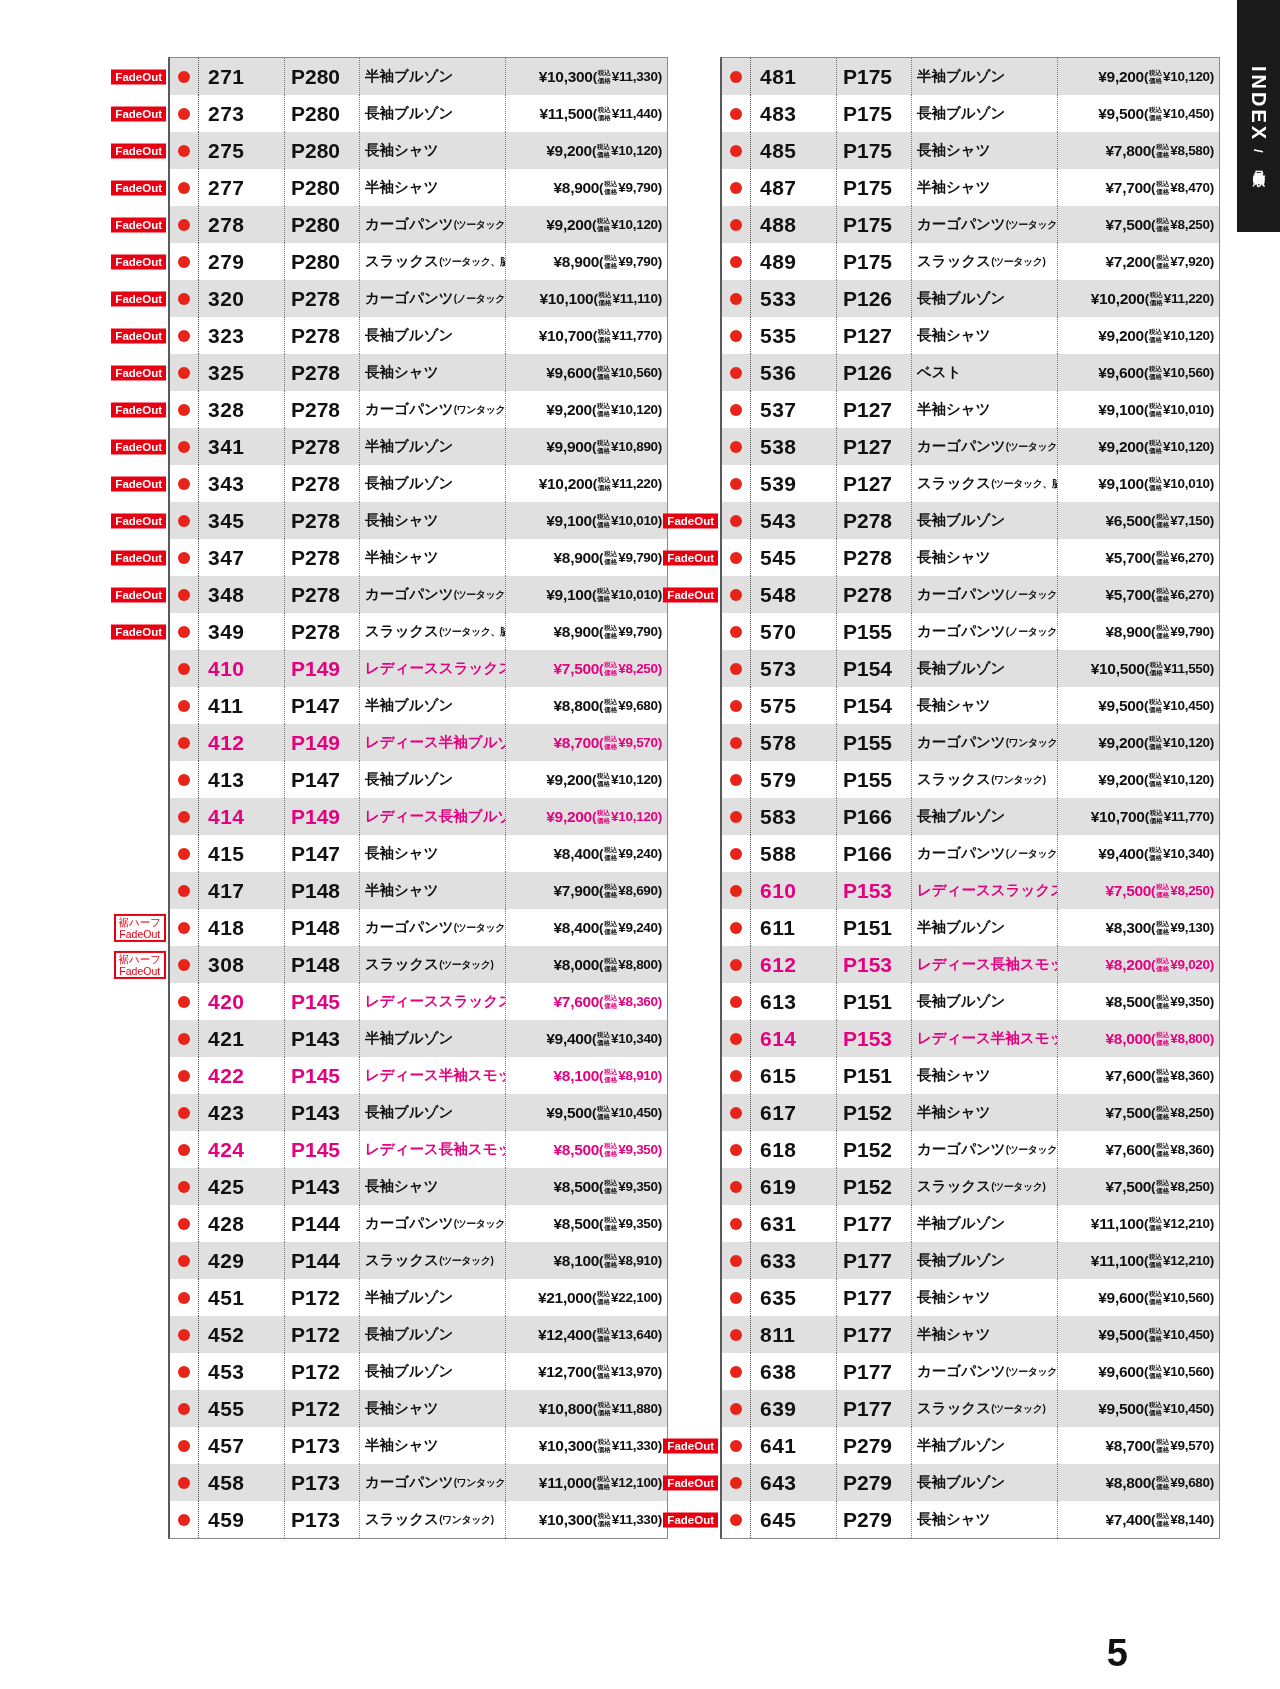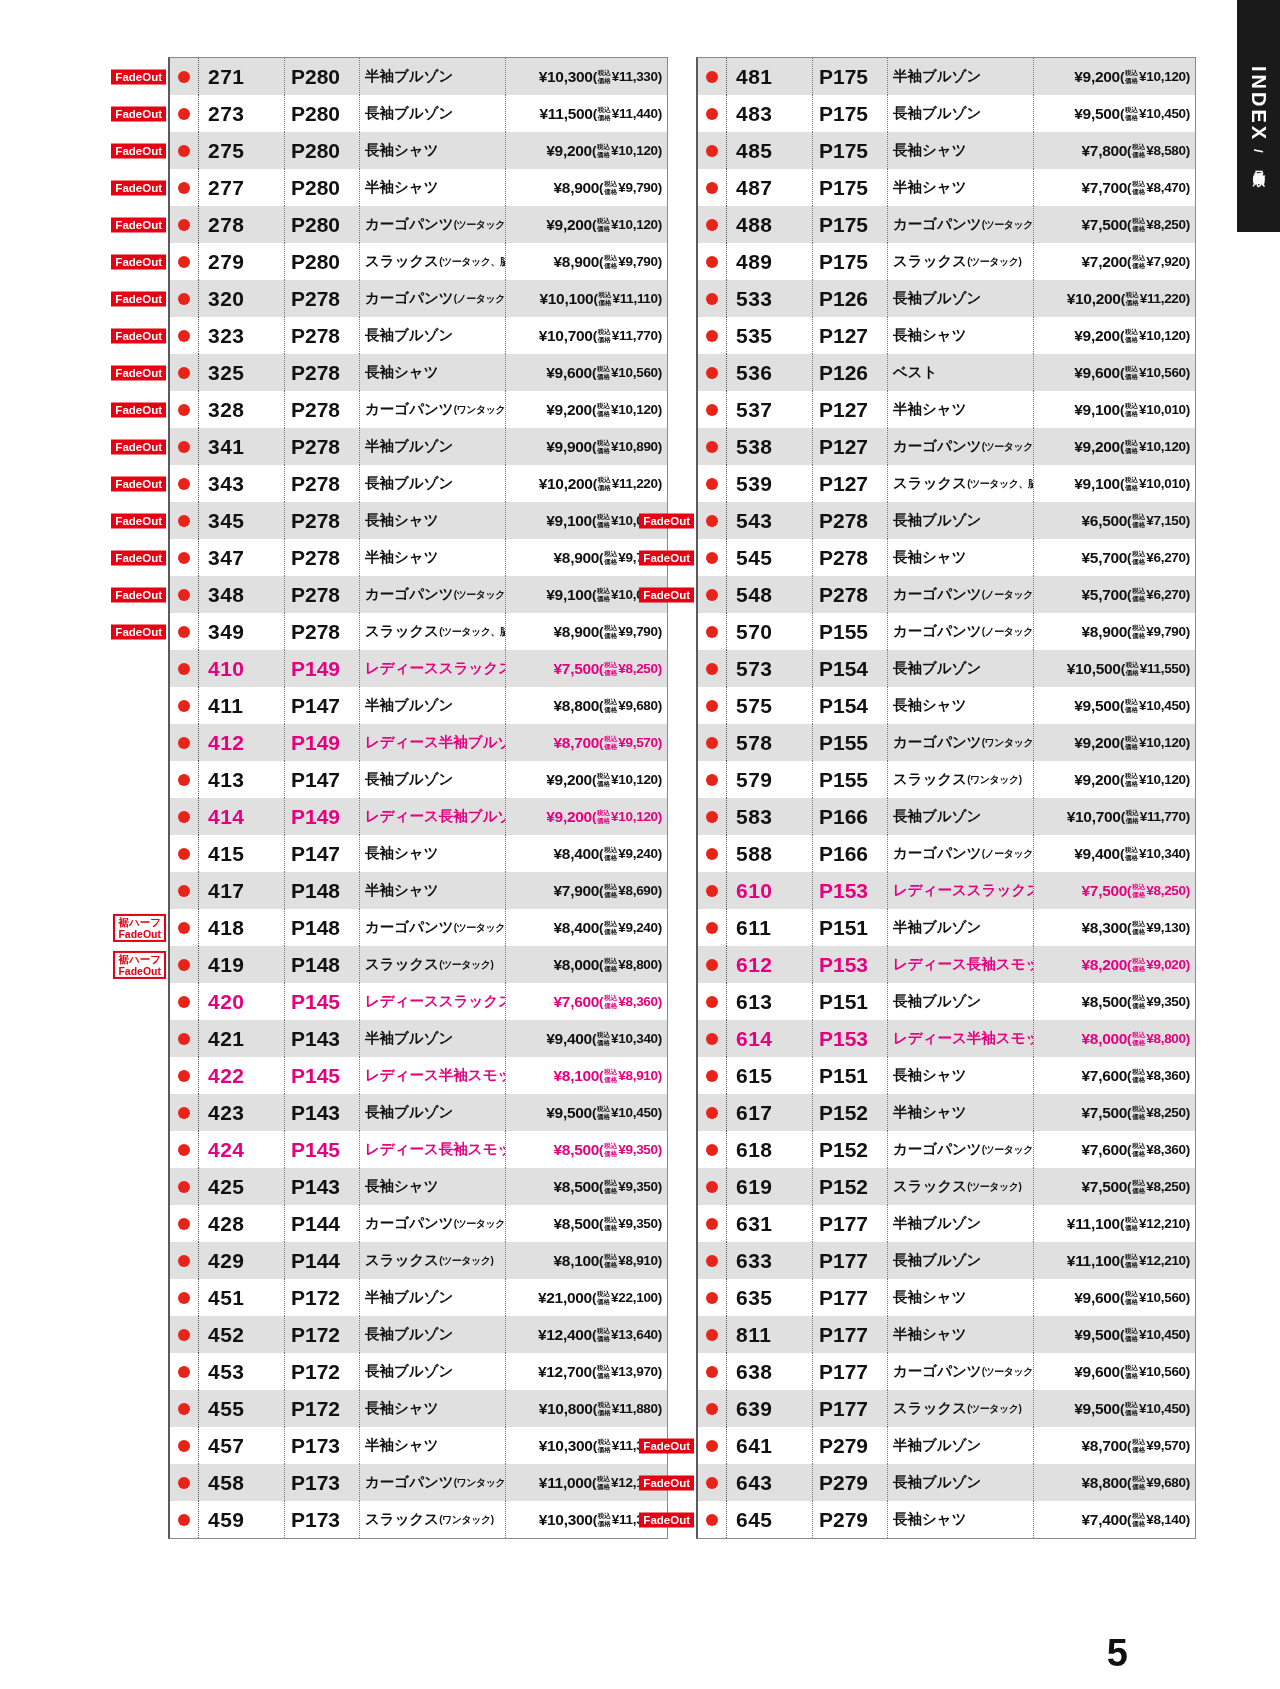--- a/index.html
+++ b/index.html
@@ -1,21 +1,21 @@
 <!DOCTYPE html>
 <html><head>
 <meta charset="utf-8">
 <style>
   html,body{margin:0;padding:0;}
   body{
     width:1280px;height:1689px;position:relative;background:#ffffff;
     font-family:"Liberation Sans","DejaVu Sans",sans-serif;color:#111;
     overflow:hidden;
   }
-  .tables{position:absolute;top:57px;left:168px;display:flex;gap:28px;}
+  .tables{position:absolute;top:57px;left:168px;display:flex;gap:52px;}
   .ptable{
     width:500px;border:1px solid #8a8a8a;border-left:2px solid #5a5a5a;
     background:#fff;box-sizing:border-box;
   }
   .row{display:flex;height:37px;position:relative;align-items:stretch;}
   .row.shade{background:#e0e0e0;}
   .cell{display:flex;align-items:center;box-sizing:border-box;}
   .c-dot{width:28px;justify-content:center;}
   .dot{width:12px;height:12px;border-radius:50%;background:#e8231a;}
   .c-num{width:86px;padding-left:9px;font-size:21px;font-weight:bold;border-left:1px dotted #555;letter-spacing:0.5px;}
@@ -30,21 +30,21 @@
   .pink .c-num,.pink .c-page,.pink .nm,.pink .note,
   .pink .p1,.pink .p2,.pink .paren,.pink .tax-note{color:#e4007f;}
   .badge-fadeout{
     position:absolute;right:calc(100% + 4px);top:50%;transform:translateY(-50%);
     background:#e60012;color:#fff;font-size:11.5px;font-weight:bold;
     padding:1.5px 4px;white-space:nowrap;
   }
   .badge-hem{
     position:absolute;right:calc(100% + 4px);top:50%;transform:translateY(-50%);
     background:#fff;color:#e60012;border:2px solid #e60012;
-    font-size:10.5px;font-weight:bold;line-height:1.15;padding:0 3px;
+    font-size:10.5px;font-weight:normal;line-height:1.15;padding:0 3px;
     display:flex;flex-direction:column;align-items:center;white-space:nowrap;
   }
   .index-tab{
     position:absolute;top:0;right:0;width:43px;height:232px;background:#1a1a1a;color:#fff;
     display:flex;justify-content:center;align-items:center;
     writing-mode:vertical-rl;text-orientation:mixed;font-weight:bold;
   }
   .index-tab .ix{font-size:20px;letter-spacing:3px;}
   .index-tab .sep{font-size:13px;margin:7px 0;}
   .index-tab .cat{font-size:12.5px;letter-spacing:2px;}
@@ -585,21 +585,21 @@
         </span>
       </div>
       <div class="row shade">
         <span class="badge-hem">
           <span>裾ハーフ</span>
           <span>FadeOut</span>
         </span>
         <span class="cell c-dot">
           <span class="dot"></span>
         </span>
-        <span class="cell c-num">419</span>
+        <span class="cell c-num">308</span>
         <span class="cell c-page">P148</span>
         <span class="cell c-name">
           <span class="nm">スラックス</span>
           <span class="note">(ツータック)</span>
         </span>
         <span class="cell c-price">
           <span class="p1">¥8,000</span>
           <span class="paren">(</span>
           <span class="tax-note">
             <span>税込</span>

